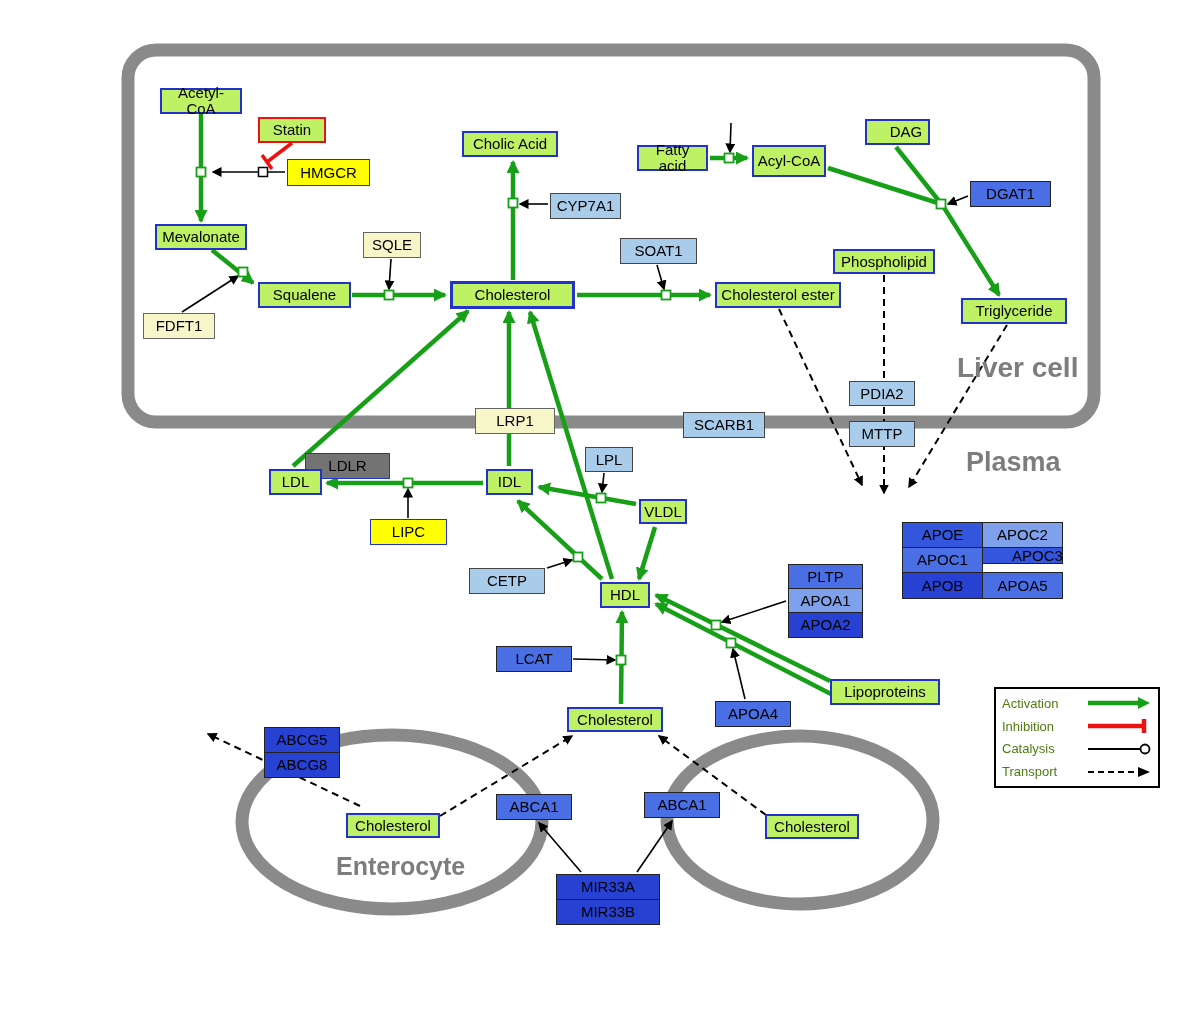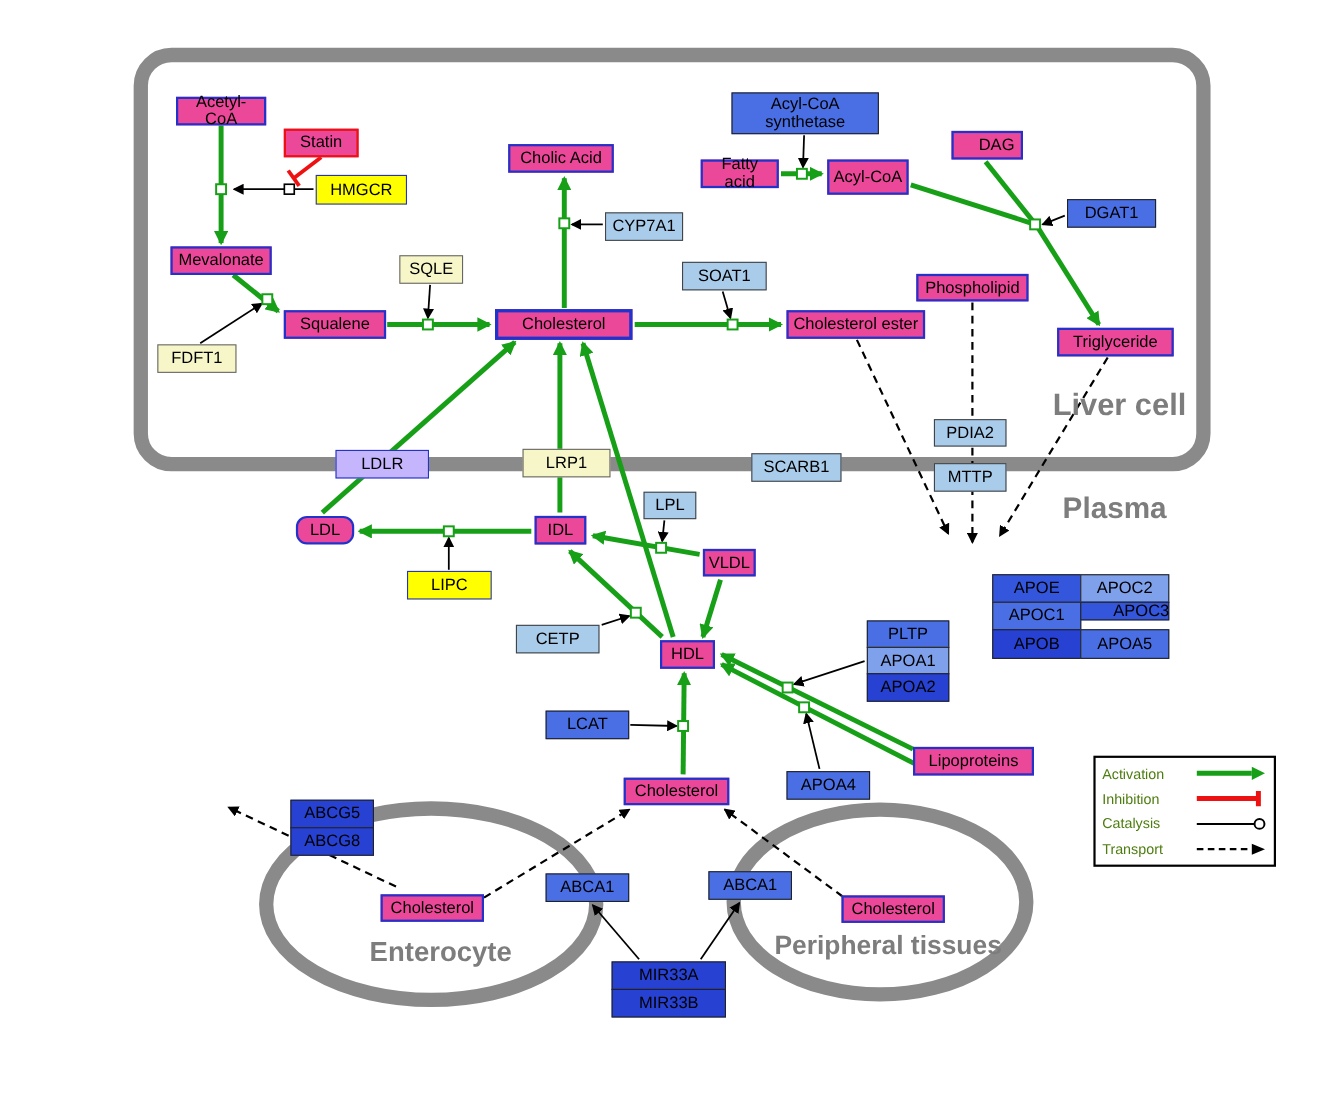--- a/index.html
+++ b/index.html
@@ -1,25 +1,25 @@
 <!DOCTYPE html>
 <html><head>
 <meta charset="utf-8">
 <style>
   html,body{margin:0;padding:0;background:#fff;}
   #canvas{position:relative;width:1200px;height:1013px;background:#fff;overflow:hidden;
           font-family:"Liberation Sans",sans-serif;}
   #edges{position:absolute;left:0;top:0;z-index:1;}
   .node{position:absolute;z-index:2;display:flex;align-items:center;justify-content:center;
-        box-sizing:border-box;background:#ec4899;border:2px solid #2233cc;color:#000;
+        box-sizing:border-box;background:#bef264;border:2px solid #2233cc;color:#000;
         font-size:15px;line-height:1.05;text-align:center;padding:0 2px;}
   .thick{border-width:3px;}
   .statin{border:2.5px solid #ee1111;}
   .yellow{background:#ffff00;border:1.5px solid #2233cc;}
-  .yellow2{background:#c4b5fd;border:1.5px solid #2233cc;}
+  .yellow2{background:#737373;border:1.5px solid #2233cc;margin-top:44px;}
   .paleyellow{background:#f6f6c9;border:1.5px solid #666;}
   .lightblue{background:#a9cceb;border:1.2px solid #444;}
   .b-light{background:#7fa0ea;border:1.2px solid #222;}
   .b-med{background:#4a6fe4;border:1.2px solid #222;}
   .b-med2{background:#3356dc;border:1.2px solid #222;}
   .b-dark{background:#2741d2;border:1.2px solid #222;}
   .cmplabel{position:absolute;z-index:2;color:#7d7d7d;font-weight:bold;}
   #legend{position:absolute;z-index:3;left:994px;top:687px;width:166px;height:101px;
           background:#fff;border:2px solid #000;box-sizing:border-box;
           display:flex;flex-direction:column;justify-content:space-around;padding:3px 6px;}
@@ -121,49 +121,47 @@
       <rect x="726.5" y="638.5" width="9" height="9"></rect>
     </g>
     <g fill="#fff" stroke="#000" stroke-width="1.5">
       <rect x="258.5" y="167.5" width="9" height="9"></rect>
     </g>
   </svg>
 
   <div class="cmplabel" style="left:957px;top:352px;font-size:28px;">Liver cell</div>
   <div class="cmplabel" style="left:966px;top:447px;font-size:27px;">Plasma</div>
   <div class="cmplabel" style="left:336px;top:852px;font-size:25px;">Enterocyte</div>
-  <div class="cmplabel" style="left:704px;top:846px;font-size:24px;">Peripheral tissues</div>
 
   <div class="node" style="left:160px;top:88px;width:82px;height:26px;">Acetyl-CoA</div>
   <div class="node statin" style="left:258px;top:117px;width:68px;height:26px;">Statin</div>
   <div class="node yellow" style="left:287px;top:159px;width:83px;height:27px;">HMGCR</div>
   <div class="node" style="left:155px;top:224px;width:92px;height:26px;">Mevalonate</div>
   <div class="node paleyellow" style="left:143px;top:313px;width:72px;height:26px;">FDFT1</div>
   <div class="node" style="left:258px;top:282px;width:93px;height:26px;">Squalene</div>
   <div class="node paleyellow" style="left:363px;top:232px;width:58px;height:26px;">SQLE</div>
   <div class="node" style="left:462px;top:131px;width:96px;height:26px;">Cholic Acid</div>
   <div class="node lightblue" style="left:550px;top:193px;width:71px;height:26px;">CYP7A1</div>
   <div class="node thick" style="left:450px;top:281px;width:125px;height:28px;">Cholesterol</div>
   <div class="node lightblue" style="left:620px;top:238px;width:77px;height:26px;">SOAT1</div>
   <div class="node" style="left:715px;top:282px;width:126px;height:26px;">Cholesterol ester</div>
-  <div class="node b-med" style="left:665px;top:84px;width:134px;height:38px;">Acyl-CoA synthetase</div>
   <div class="node" style="left:637px;top:145px;width:71px;height:26px;">Fatty acid</div>
   <div class="node" style="left:752px;top:145px;width:74px;height:32px;">Acyl-CoA</div>
   <div class="node" style="left:865px;top:119px;width:65px;height:26px;padding-left:19px;">DAG</div>
   <div class="node b-med" style="left:970px;top:181px;width:81px;height:26px;">DGAT1</div>
   <div class="node" style="left:833px;top:249px;width:102px;height:25px;">Phospholipid</div>
   <div class="node" style="left:961px;top:298px;width:106px;height:26px;">Triglyceride</div>
 
   <div class="node yellow2" style="left:305px;top:409px;width:85px;height:26px;">LDLR</div>
   <div class="node paleyellow" style="left:475px;top:408px;width:80px;height:26px;">LRP1</div>
   <div class="node lightblue" style="left:683px;top:412px;width:82px;height:26px;">SCARB1</div>
   <div class="node lightblue" style="left:849px;top:381px;width:66px;height:25px;">PDIA2</div>
   <div class="node lightblue" style="left:849px;top:405px;width:66px;height:26px;margin-top:16px;">MTTP</div>
 
-  <div class="node" style="left:269px;top:469px;width:53px;height:26px;border-radius:10px;">LDL</div>
+  <div class="node" style="left:269px;top:469px;width:53px;height:26px;">LDL</div>
   <div class="node" style="left:486px;top:469px;width:47px;height:26px;">IDL</div>
   <div class="node yellow" style="left:370px;top:519px;width:77px;height:26px;">LIPC</div>
   <div class="node lightblue" style="left:585px;top:447px;width:48px;height:25px;">LPL</div>
   <div class="node" style="left:639px;top:499px;width:48px;height:25px;">VLDL</div>
   <div class="node lightblue" style="left:469px;top:568px;width:76px;height:26px;">CETP</div>
   <div class="node" style="left:600px;top:582px;width:50px;height:26px;">HDL</div>
   <div class="node b-med" style="left:788px;top:564px;width:75px;height:25px;">PLTP</div>
   <div class="node b-light" style="left:788px;top:588px;width:75px;height:25px;">APOA1</div>
   <div class="node b-dark" style="left:788px;top:612px;width:75px;height:26px;">APOA2</div>
   <div class="node b-med2" style="left:902px;top:522px;width:81px;height:26px;">APOE</div>

